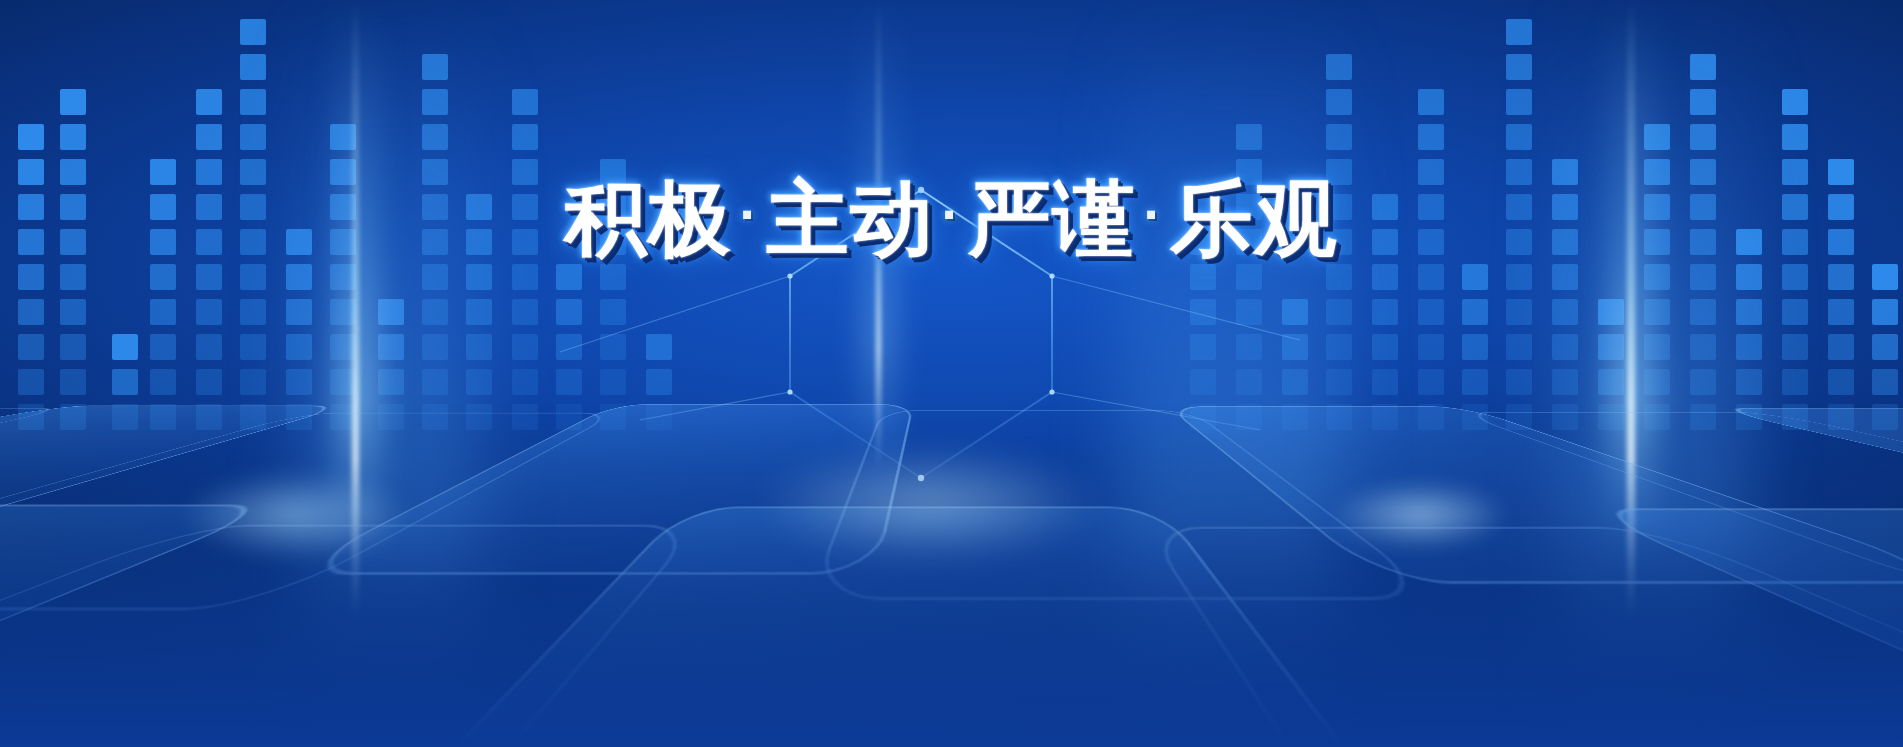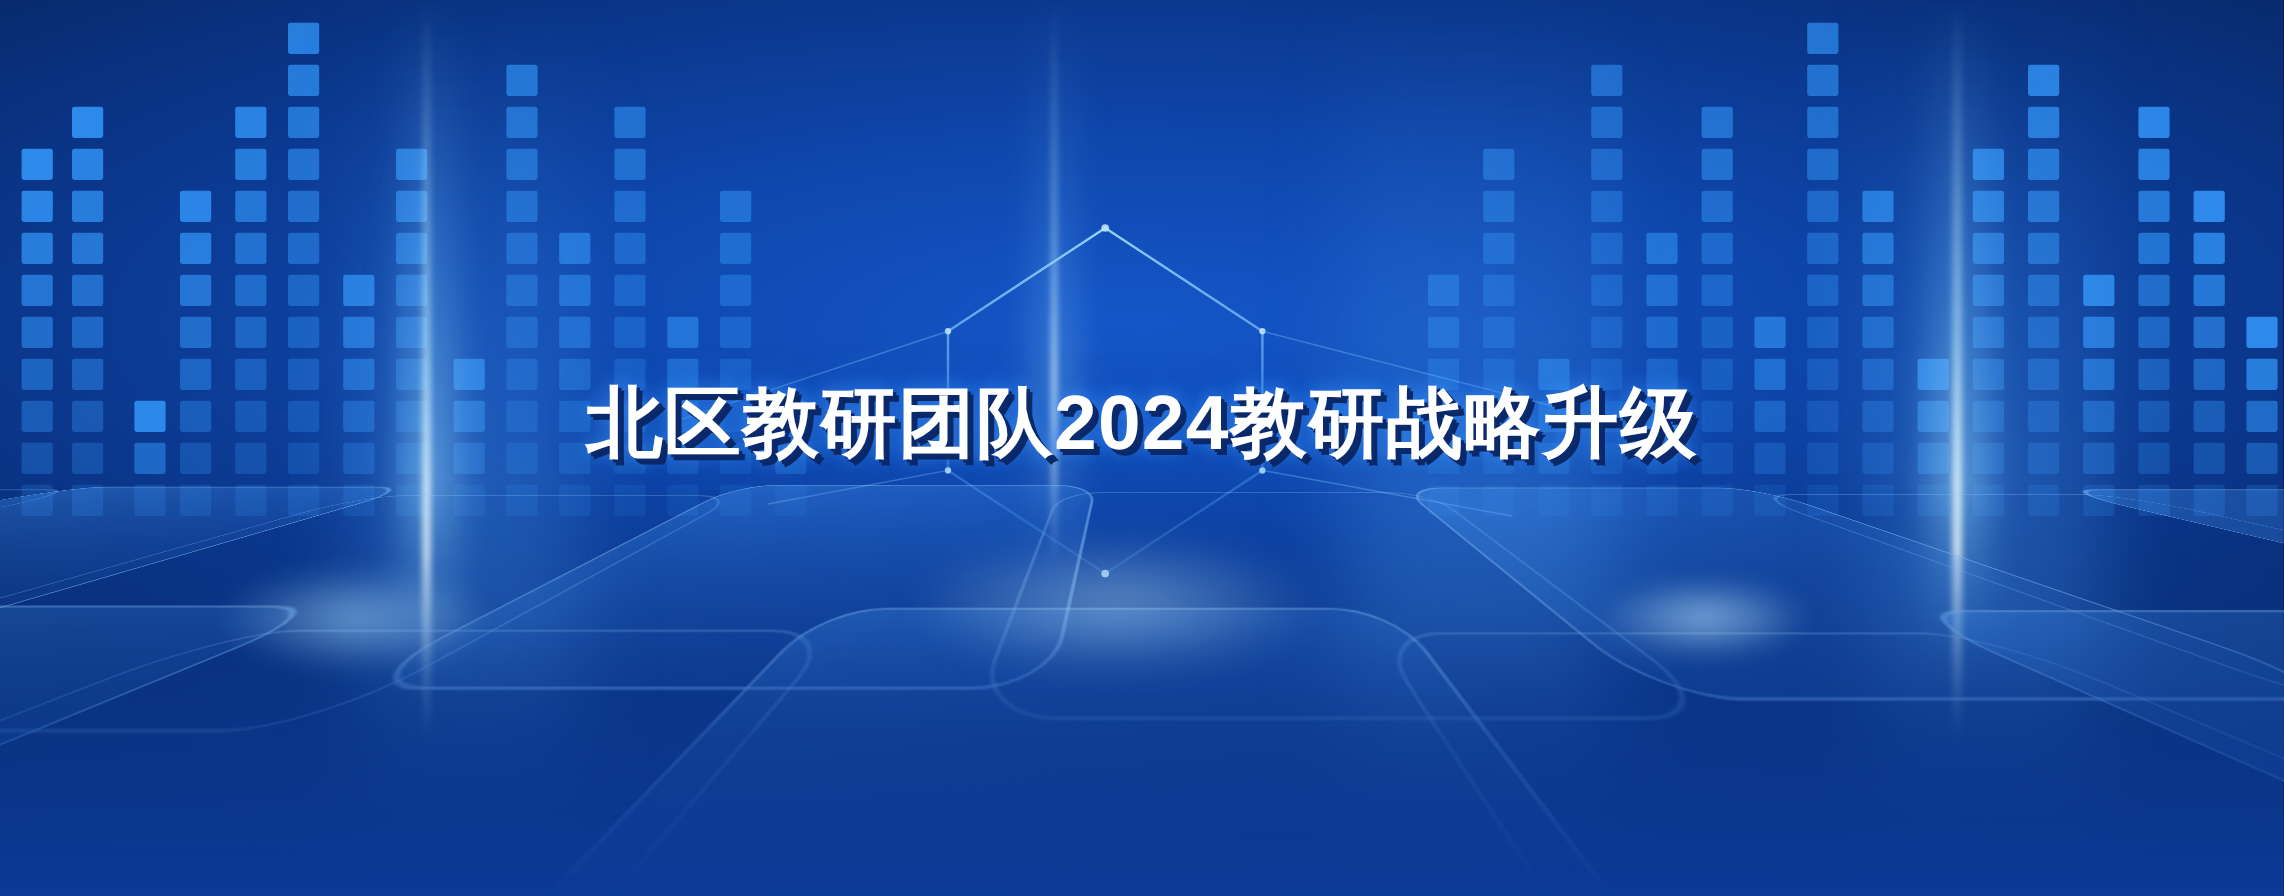--- a/index.html
+++ b/index.html
@@ -469,18 +469,20 @@
       </div>
   </div>
   <div class="floor-fade"></div>
 
   <div class="glow" style="left:180px;top:470px;width:230px;height:90px;background:radial-gradient(ellipse at center,rgba(170,220,255,.55),rgba(120,190,255,0) 70%);filter:blur(10px);"></div>
   <div class="glow" style="left:1330px;top:480px;width:180px;height:70px;background:radial-gradient(ellipse at center,rgba(190,230,255,.6),rgba(120,190,255,0) 70%);filter:blur(9px);"></div>
   <div class="glow" style="left:760px;top:448px;width:340px;height:110px;background:radial-gradient(ellipse at center,rgba(200,240,255,.45),rgba(120,190,255,0) 72%);filter:blur(16px);"></div>
 
   <div class="content">
 
-
-    <div class="subtitle">北区教研团队2024教研战略升级</div>
+    <div class="title">
+      <span>积极</span><span class="sep">·</span><span>主动</span><span class="sep">·</span><span>严谨</span><span class="sep">·</span><span>乐观</span>
+    </div>
+
 
 
   </div>
 </div>
 
 </body></html>

